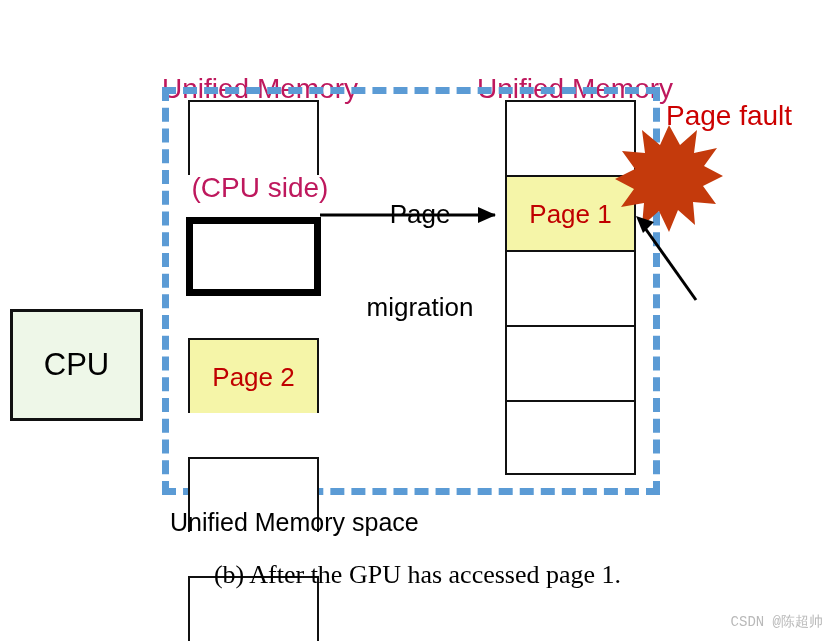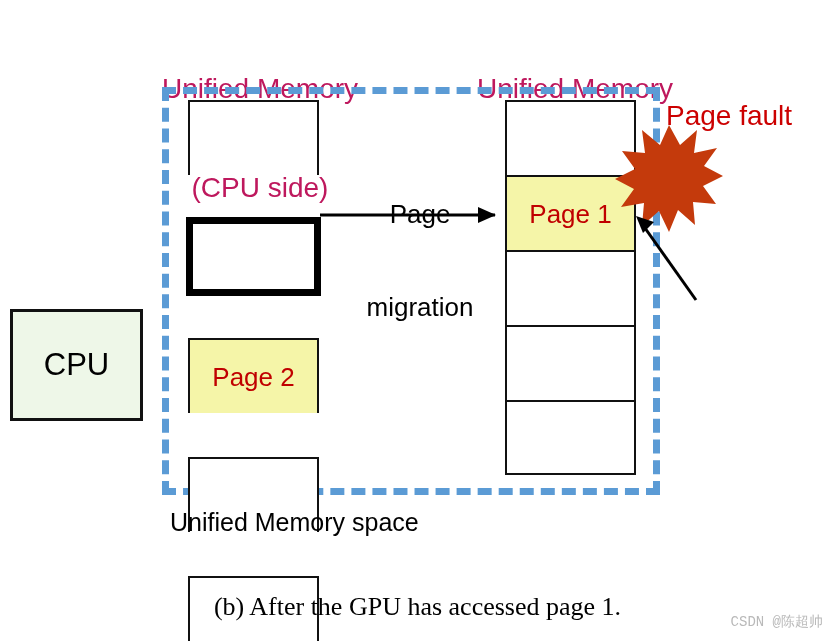--- a/index.html
+++ b/index.html
@@ -136,21 +136,20 @@
   
   #caption {
     left: 0;
     top: 560px;
     width: 835px;
     text-align: center;
     font-family: "Liberation Serif", serif;
     font-size: 26px;
     color: #000000;
     white-space: pre;
-    margin-top: 32px;
   }
 
   
   #watermark {
     right: 12px;
     bottom: 10px;
     font-size: 14px;
     color: #B9B9B9;
     white-space: pre;
     font-family: Liberation Mono, monospace;

